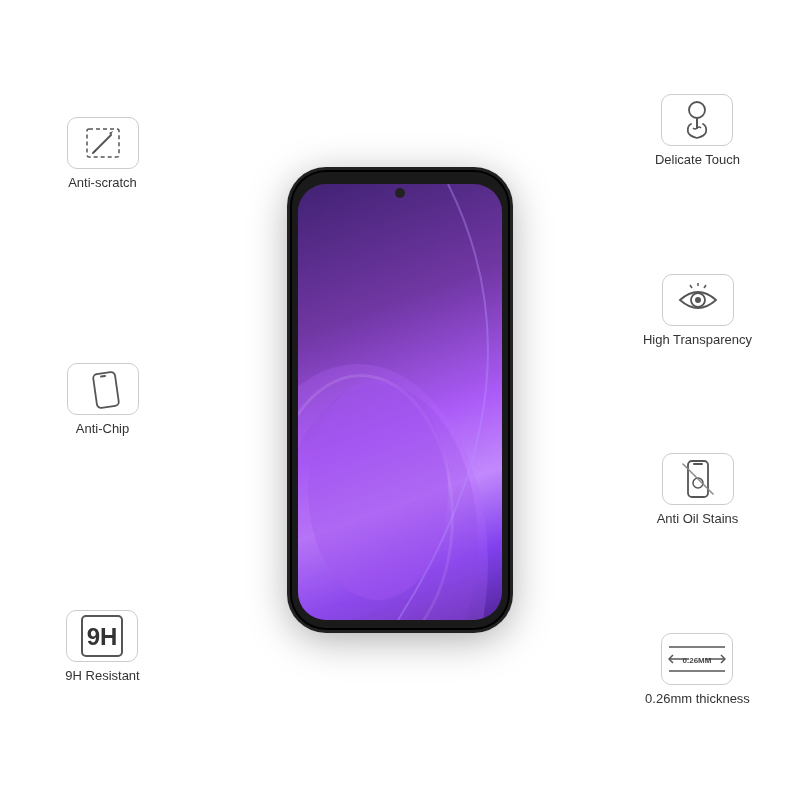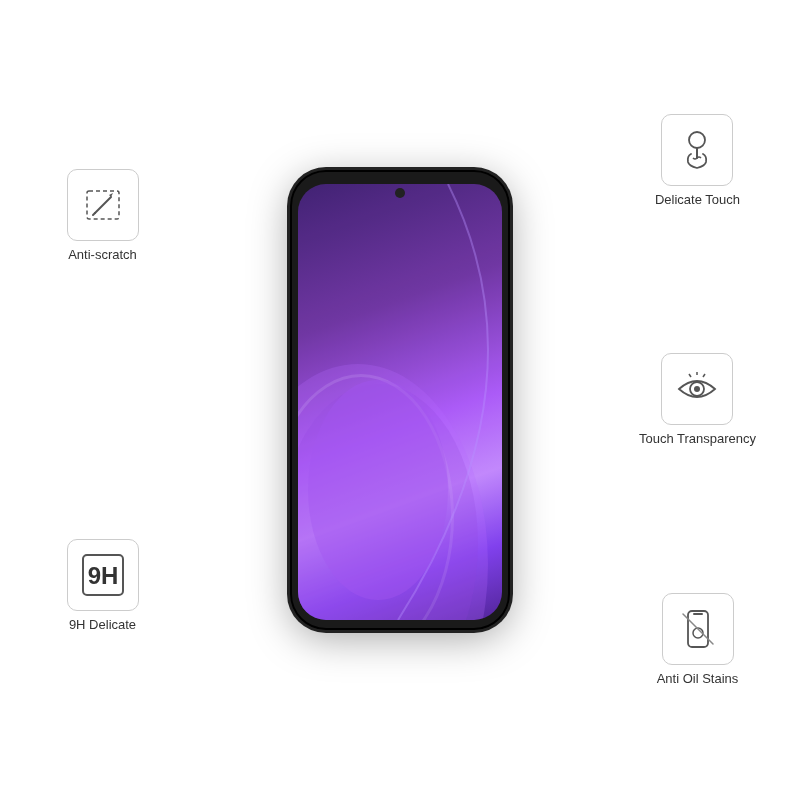--- a/index.html
+++ b/index.html
@@ -129,21 +129,21 @@
 
     .feature-item {
       display: flex;
       flex-direction: column;
       align-items: center;
       gap: 6px;
     }
 
     .feature-icon-box {
       width: 72px;
-      height: 72px;
+      height: 52px;
       border: 1.5px solid #ccc;
       border-radius: 10px;
       display: flex;
       align-items: center;
       justify-content: center;
       background: #fff;
     }
 
     .feature-label {
       font-size: 13px;
@@ -180,29 +180,40 @@
 
           <line x1="14" y1="30" x2="30" y2="14" stroke="#555" stroke-width="2" stroke-linecap="round"></line>
           <polygon points="28,12 32,10 30,14" fill="#555"></polygon>
           <line x1="12" y1="32" x2="14" y2="30" stroke="#555" stroke-width="2" stroke-linecap="round"></line>
         </svg>
       </div>
       <span class="feature-label">Anti-scratch</span>
     </div>
 
 
+    <div class="feature-item">
+      <div class="feature-icon-box">
+        <svg width="44" height="44" viewBox="0 0 44 44">
+
+          <rect x="14" y="6" width="22" height="34" rx="4" fill="none" stroke="#555" stroke-width="1.8" transform="rotate(-8, 25, 23)"></rect>
+
+          <rect x="21" y="8" width="6" height="2" rx="1" fill="#555" transform="rotate(-8, 25, 23)"></rect>
+        </svg>
+      </div>
+      <span class="feature-label">Anti-Chip</span>
+    </div>
 
     <div class="feature-item">
       <div class="feature-icon-box">
         <svg width="48" height="48" viewBox="0 0 48 48">
           <rect x="4" y="4" width="40" height="40" rx="4" fill="none" stroke="#555" stroke-width="2"></rect>
           <text x="24" y="33" text-anchor="middle" font-size="24" font-weight="bold" fill="#333" font-family="Arial">9H</text>
         </svg>
       </div>
-      <span class="feature-label">9H Delicate</span>
+      <span class="feature-label">9H Resistant</span>
     </div>
 
 
   </div>
 
   <div class="phone-wrapper">
     <div class="phone">
       <div class="phone-screen">
 
         <svg class="screen-arc" viewBox="0 0 204 436">
@@ -245,35 +256,52 @@
 
           <circle cx="24" cy="24" r="7" fill="none" stroke="#555" stroke-width="1.8"></circle>
 
           <circle cx="24" cy="24" r="3" fill="#555"></circle>
 
           <line x1="24" y1="10" x2="24" y2="7" stroke="#555" stroke-width="1.5"></line>
           <line x1="18" y1="12" x2="16" y2="9" stroke="#555" stroke-width="1.5"></line>
           <line x1="30" y1="12" x2="32" y2="9" stroke="#555" stroke-width="1.5"></line>
         </svg>
       </div>
-      <span class="feature-label">Touch Transparency</span>
+      <span class="feature-label">High Transparency</span>
     </div>
 
     <div class="feature-item">
       <div class="feature-icon-box">
         <svg width="48" height="48" viewBox="0 0 48 48">
 
           <rect x="14" y="6" width="20" height="36" rx="4" fill="none" stroke="#555" stroke-width="1.8"></rect>
           <rect x="19" y="8" width="10" height="2" rx="1" fill="#555"></rect>
 
           <circle cx="24" cy="28" r="5" fill="none" stroke="#555" stroke-width="1.5"></circle>
 
           <line x1="9" y1="9" x2="39" y2="39" stroke="#888" stroke-width="1.5" stroke-linecap="round"></line>
         </svg>
       </div>
       <span class="feature-label">Anti Oil Stains</span>
     </div>
 
 
+    <div class="feature-item">
+      <div class="feature-icon-box">
+        <svg width="72" height="52" viewBox="0 0 72 52">
+
+          <line x1="8" y1="26" x2="28" y2="26" stroke="#555" stroke-width="1.5"></line>
+          <polyline points="12,22 8,26 12,30" fill="none" stroke="#555" stroke-width="1.5" stroke-linejoin="round"></polyline>
+          <line x1="44" y1="26" x2="64" y2="26" stroke="#555" stroke-width="1.5"></line>
+          <polyline points="60,22 64,26 60,30" fill="none" stroke="#555" stroke-width="1.5" stroke-linejoin="round"></polyline>
+
+          <text x="36" y="30" text-anchor="middle" font-size="8" fill="#444" font-family="Arial" font-weight="bold">0.26MM</text>
+
+          <line x1="8" y1="14" x2="64" y2="14" stroke="#555" stroke-width="1.5"></line>
+          <line x1="8" y1="38" x2="64" y2="38" stroke="#555" stroke-width="1.5"></line>
+        </svg>
+      </div>
+      <span class="feature-label">0.26mm thickness</span>
+    </div>
 
   </div>
 
 </div>
 
 </body></html>

